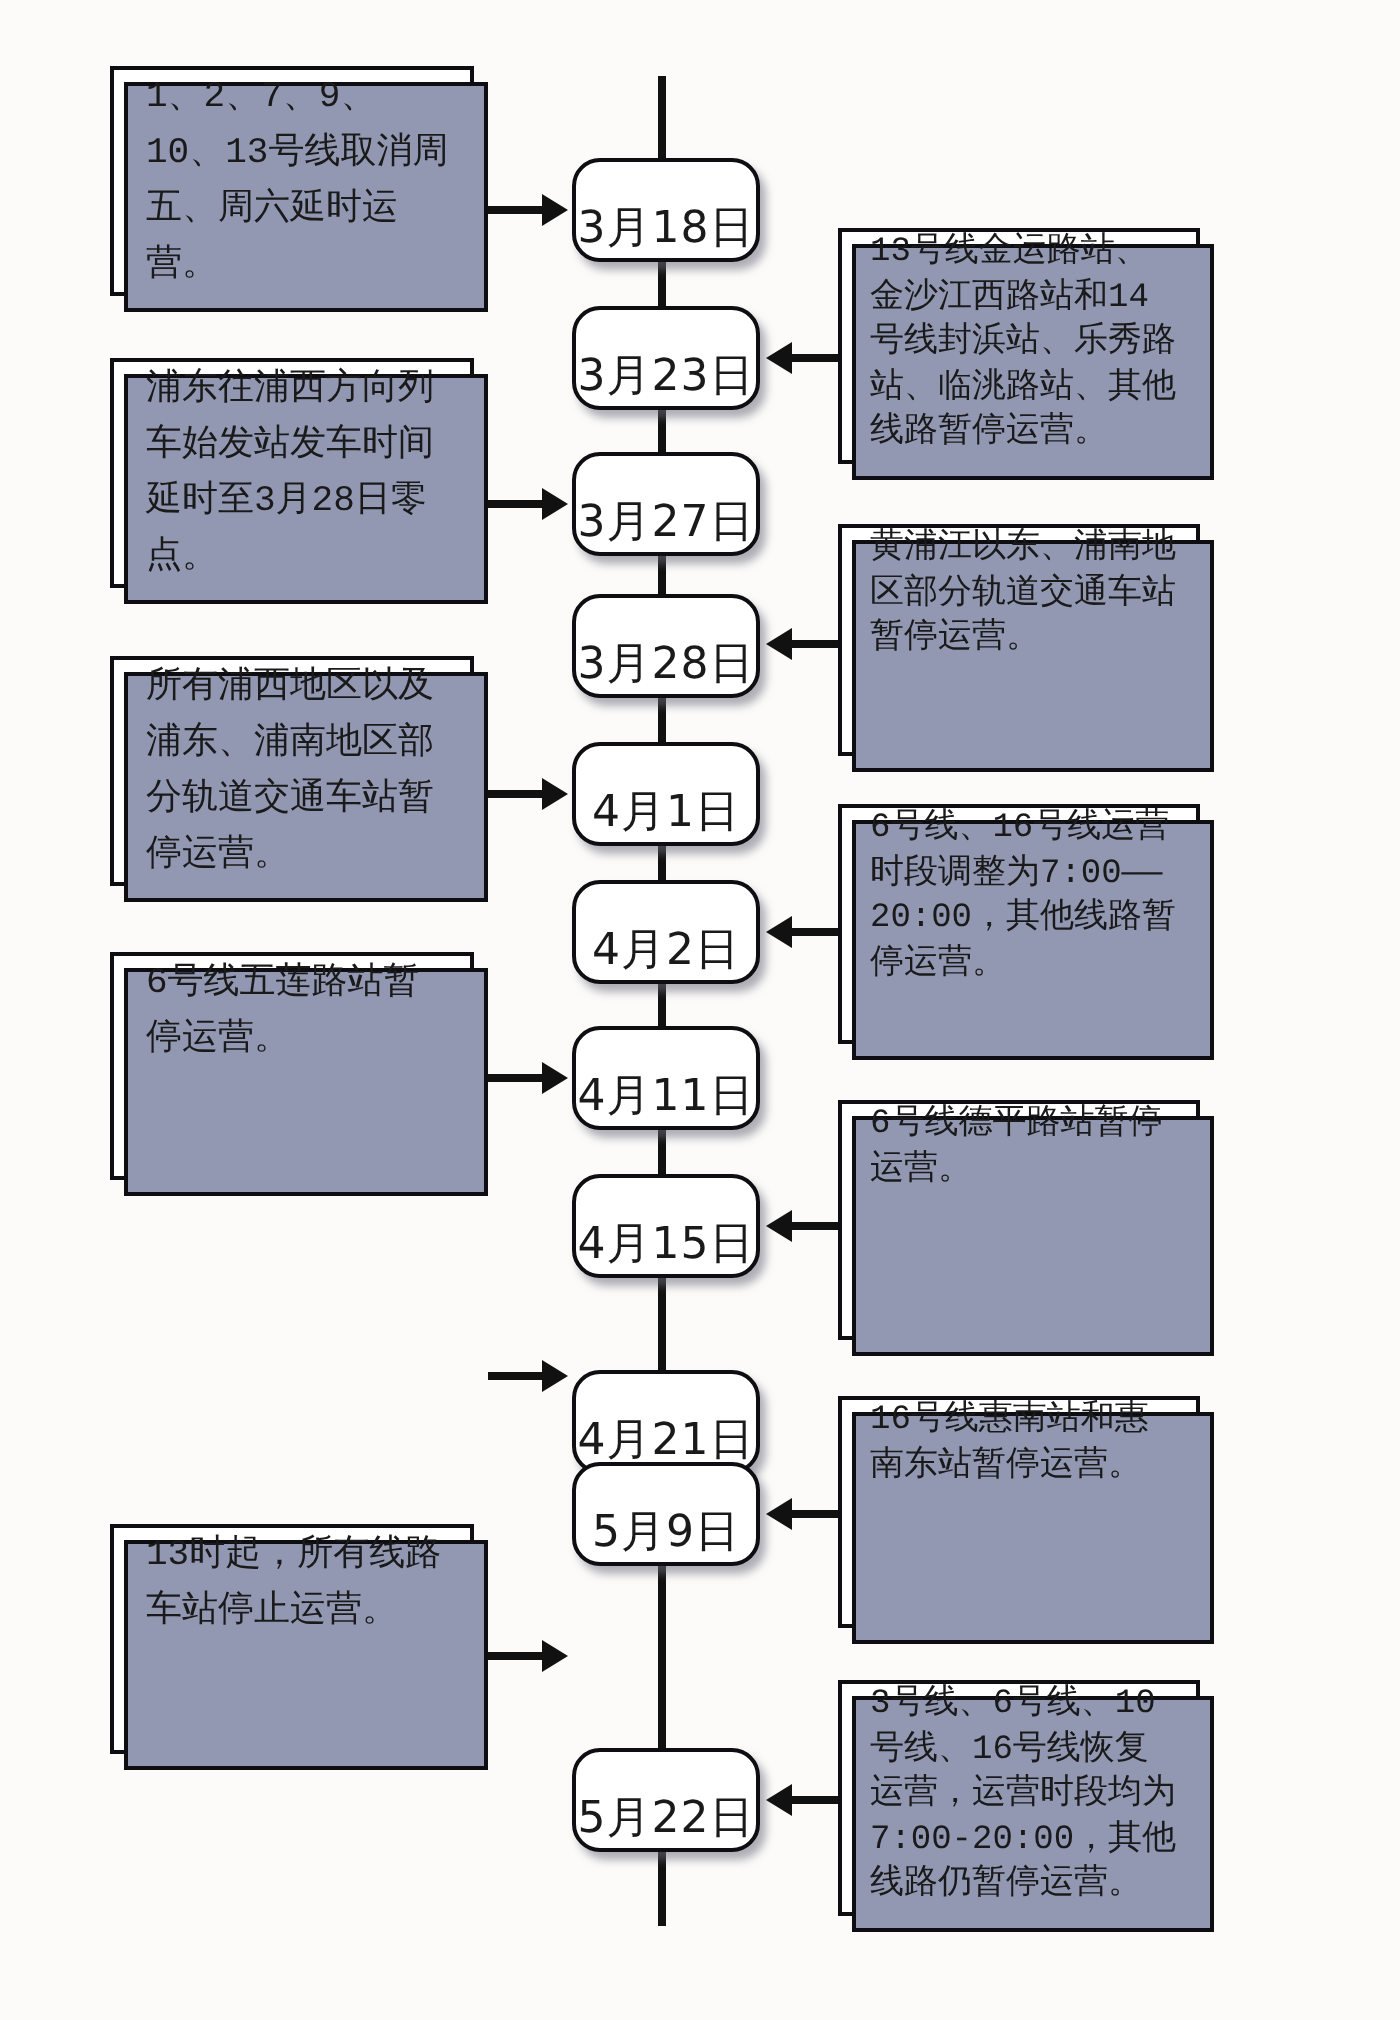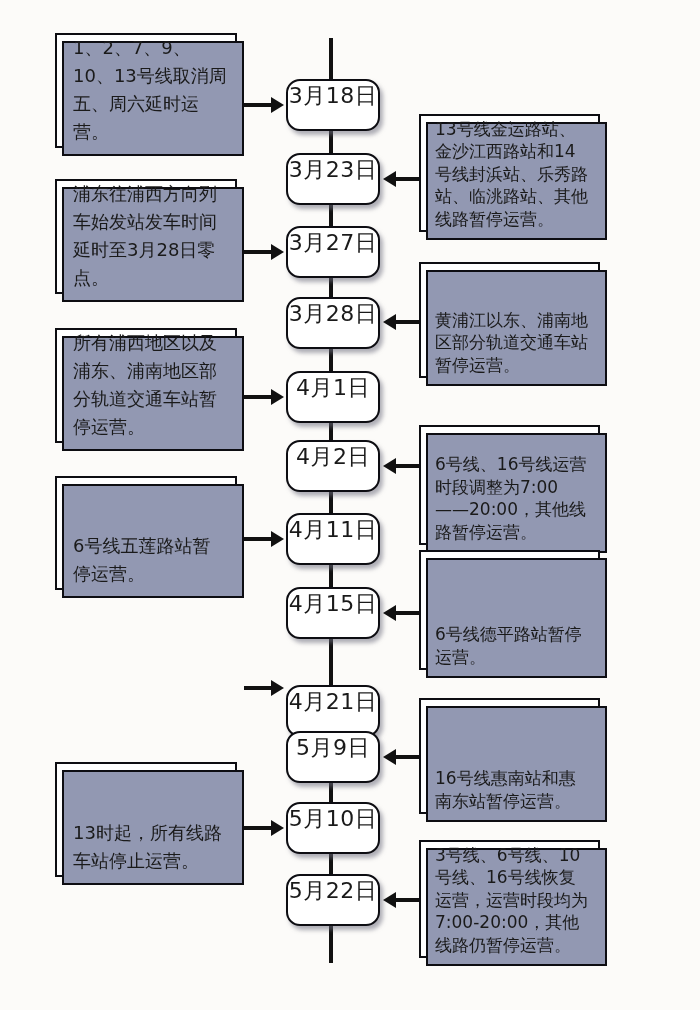--- a/index.html
+++ b/index.html
@@ -29,33 +29,34 @@
     background:var(--line-color);
   }
   
   .date-node{
     position:absolute;
     left:286px;width:94px;height:52px;
     background:var(--box-background);
     border:2.5px solid var(--box-border);
     border-radius:14px;
     box-shadow:3px 4px 4px rgba(110,110,125,.55);
-    display:flex;align-items:flex-start;justify-content:center;
+    display:flex;align-items:flex-end;justify-content:center;
     font-size:22px;color:var(--text-color);
     letter-spacing:0.5px;
     white-space:nowrap;
   }
   
   .event-box{
     position:absolute;
     background:var(--box-background);
     border:2px solid var(--box-border);
-    display:flex;align-items:flex-end;
+    display:flex;align-items:flex-start;
     color:var(--text-color);
     z-index:2;
+    font-family:Liberation Mono, monospace;
   }
   .event-box::before{
     content:"";
     position:absolute;
     left:5px;top:6px;right:-9px;bottom:-10px;
     background:var(--shadow-fill);
     border:2px solid var(--box-border);
     z-index:-1;
   }
   .event-box.left{
@@ -117,23 +118,20 @@
     </div>
   <div class="date-node" style="top:587px">
       <span>4月15日</span>
     </div>
   <div class="date-node" style="top:685px">
       <span>4月21日</span>
     </div>
   <div class="date-node" style="top:731px">
       <span>5月9日</span>
     </div>
-  <div class="date-node" style="top:802px">
-      <span>5月10日</span>
-    </div>
   <div class="date-node" style="top:874px">
       <span>5月22日</span>
     </div>
 
   <div class="event-box left" style="top:33px;height:115px">
       <span class="event-text">1、2、7、9、10、13号线取消周五、周六延时运营。</span>
     </div>
   <div class="event-box left" style="top:179px;height:115px">
       <span class="event-text">浦东往浦西方向列车始发站发车时间延时至3月28日零点。</span>
     </div>
@@ -146,21 +144,21 @@
   <div class="event-box left" style="top:762px;height:115px">
       <span class="event-text">13时起，所有线路车站停止运营。</span>
     </div>
 
   <div class="event-box right" style="top:114px;height:118px">
       <span class="event-text">13号线金运路站、金沙江西路站和14号线封浜站、乐秀路站、临洮路站、其他线路暂停运营。</span>
     </div>
   <div class="event-box right" style="top:262px;height:116px">
       <span class="event-text">黄浦江以东、浦南地区部分轨道交通车站暂停运营。</span>
     </div>
-  <div class="event-box right" style="top:425px;height:120px">
+  <div class="event-box right" style="top:402px;height:120px">
       <span class="event-text">6号线、16号线运营时段调整为7:00——20:00，其他线路暂停运营。</span>
     </div>
   <div class="event-box right" style="top:550px;height:120px">
       <span class="event-text">6号线德平路站暂停运营。</span>
     </div>
   <div class="event-box right" style="top:698px;height:116px">
       <span class="event-text">16号线惠南站和惠南东站暂停运营。</span>
     </div>
   <div class="event-box right" style="top:840px;height:118px">
       <span class="event-text">3号线、6号线、10号线、16号线恢复运营，运营时段均为7:00-20:00，其他线路仍暂停运营。</span>

